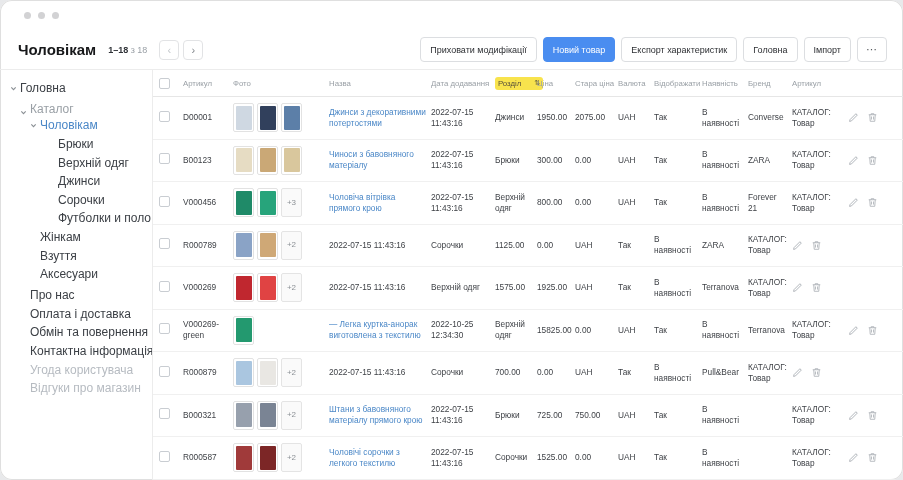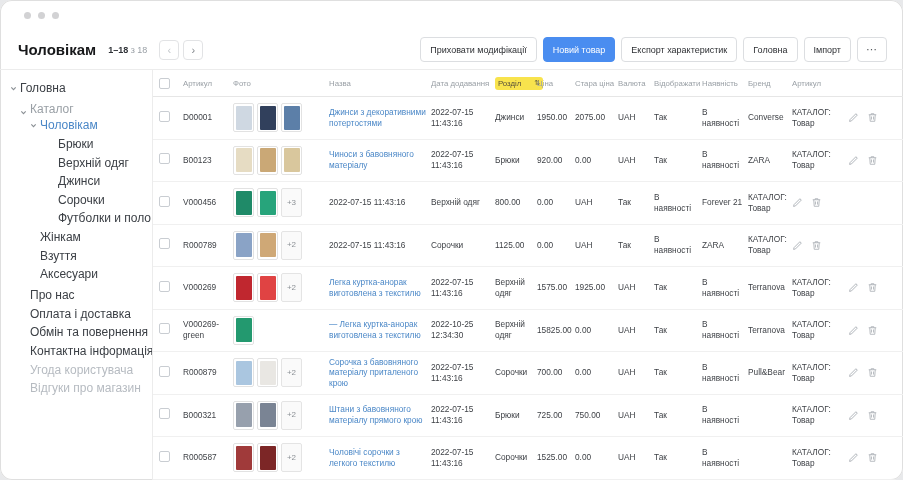--- a/index.html
+++ b/index.html
@@ -291,21 +291,21 @@
               </div>
               <div class="thumb">
                 <div class="thumb-in" style="background: rgb(217, 199, 157);"></div>
               </div>
             </div>
     <div class="cell">
       <a class="plink">Чиноси з бавовняного матеріалу</a>
     </div>
     <div class="cell">2022-07-15 11:43:16</div>
     <div class="cell">Брюки</div>
-    <div class="cell">920.00</div>
+    <div class="cell">300.00</div>
     <div class="cell">0.00</div>
     <div class="cell">UAH</div>
     <div class="cell">Так</div>
     <div class="cell">В наявності</div>
     <div class="cell">ZARA</div>
     <div class="cell">КАТАЛОГ: Товар</div>
     <div class="cell c-actions">
       <span class="icon-btn">
         <svg width="11" height="11" viewBox="0 0 16 16" fill="none" stroke="#a9aeb4" stroke-width="1.3" stroke-linejoin="round">
                   <path d="M11.5 2.5l2 2L5 13l-2.7.7L3 11z"></path>
@@ -326,20 +326,23 @@
     <div class="cell">V000456</div>
     <div class="cell c-photos">
               <div class="thumb">
                 <div class="thumb-in" style="background: rgb(31, 138, 104);"></div>
               </div>
               <div class="thumb">
                 <div class="thumb-in" style="background: rgb(39, 164, 123);"></div>
               </div>
               <div class="extra">+3</div>
             </div>
+    <div class="cell">
+      <a class="plink">Чоловіча вітрівка прямого крою</a>
+    </div>
     <div class="cell">2022-07-15 11:43:16</div>
     <div class="cell">Верхній одяг</div>
     <div class="cell">800.00</div>
     <div class="cell">0.00</div>
     <div class="cell">UAH</div>
     <div class="cell">Так</div>
     <div class="cell">В наявності</div>
     <div class="cell">Forever 21</div>
     <div class="cell">КАТАЛОГ: Товар</div>
     <div class="cell c-actions">
@@ -400,23 +403,20 @@
     <div class="cell">V000269</div>
     <div class="cell c-photos">
               <div class="thumb">
                 <div class="thumb-in" style="background: rgb(192, 39, 47);"></div>
               </div>
               <div class="thumb">
                 <div class="thumb-in" style="background: rgb(224, 67, 67);"></div>
               </div>
               <div class="extra">+2</div>
             </div>
-    <div class="cell">
-      <a class="plink">Легка куртка-анорак виготовлена з текстилю</a>
-    </div>
     <div class="cell">2022-07-15 11:43:16</div>
     <div class="cell">Верхній одяг</div>
     <div class="cell">1575.00</div>
     <div class="cell">1925.00</div>
     <div class="cell">UAH</div>
     <div class="cell">Так</div>
     <div class="cell">В наявності</div>
     <div class="cell">Terranova</div>
     <div class="cell">КАТАЛОГ: Товар</div>
     <div class="cell c-actions">
@@ -476,23 +476,20 @@
     <div class="cell">R000879</div>
     <div class="cell c-photos">
               <div class="thumb">
                 <div class="thumb-in" style="background: rgb(170, 198, 224);"></div>
               </div>
               <div class="thumb">
                 <div class="thumb-in" style="background: rgb(233, 231, 227);"></div>
               </div>
               <div class="extra">+2</div>
             </div>
-    <div class="cell">
-      <a class="plink">Сорочка з бавовняного матеріалу приталеного крою</a>
-    </div>
     <div class="cell">2022-07-15 11:43:16</div>
     <div class="cell">Сорочки</div>
     <div class="cell">700.00</div>
     <div class="cell">0.00</div>
     <div class="cell">UAH</div>
     <div class="cell">Так</div>
     <div class="cell">В наявності</div>
     <div class="cell">Pull&amp;Bear</div>
     <div class="cell">КАТАЛОГ: Товар</div>
     <div class="cell c-actions">

